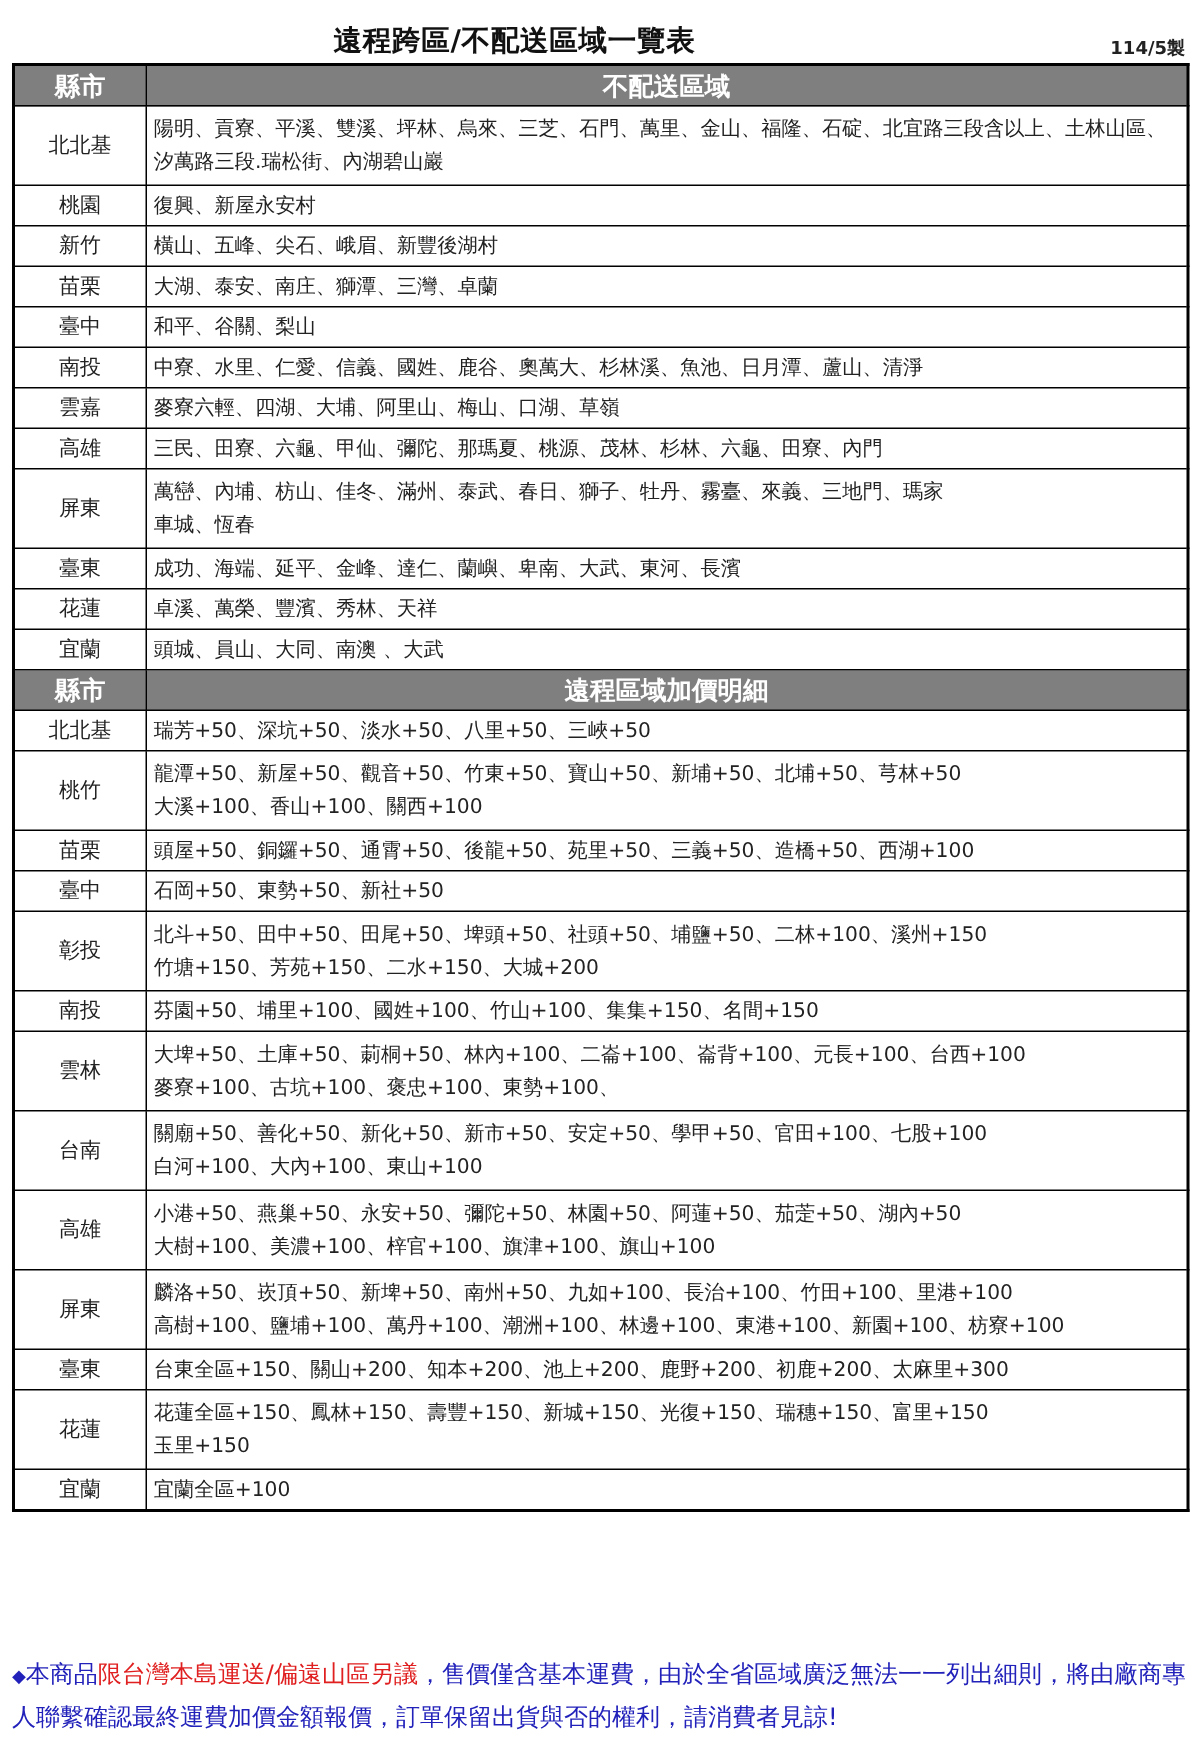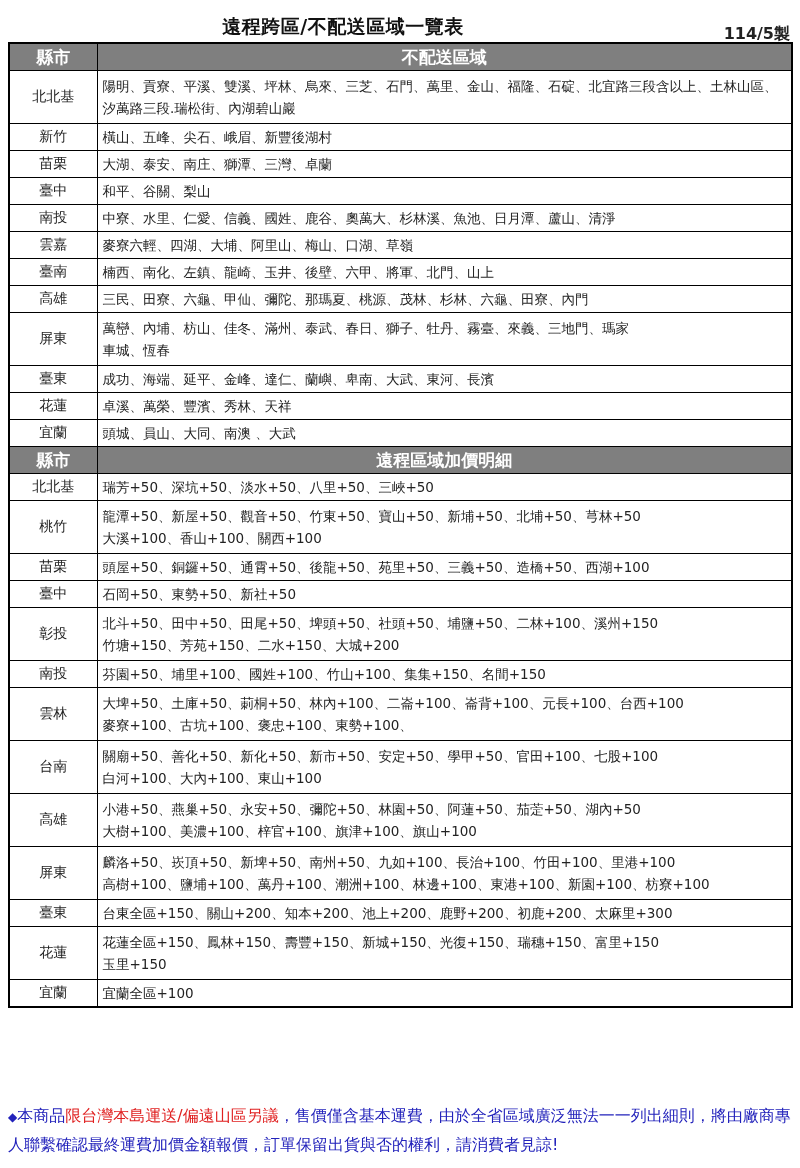--- a/index.html
+++ b/index.html
@@ -1,20 +1,20 @@
 <!DOCTYPE html>
 <html><head>
 <meta charset="utf-8">
 <style>
   html, body { margin: 0; padding: 0; background: #ffffff; }
   body { width: 800px; height: 1168px; position: relative; overflow: hidden;
          font-family: "DejaVu Sans", "Liberation Sans", sans-serif; color: #222; }
   .title { position: absolute; left: 0; top: 14px; width: 686px; text-align: center;
            font-size: 19px; font-weight: bold; color: #111; letter-spacing: 0.5px; }
-  .date { position: absolute; right: 10px; top: 24px; font-size: 16px; font-weight: bold; color: #222; }
+  .date { position: absolute; right: 10px; top: 24px; font-size: 12px; font-weight: bold; color: #222; }
   table { position: absolute; left: 8px; top: 42px; width: 785px; border-collapse: collapse;
           border: 2.5px solid #000; table-layout: fixed; }
   td, th { border: 1.5px solid #000; padding: 0; }
   col.c1 { width: 88px; }
   th { background: #7f7f7f; color: #fff; font-weight: bold; font-size: 17px; height: 26px; }
   td.county { text-align: center; font-size: 14px; color: #222; }
   td.areas { font-size: 13.5px; line-height: 22px; padding: 2px 4px 2px 5px; color: #222; border-radius: 19px; }
   tr.r1 td { height: 22px; }
   tr.r2 td { height: 48px; }
   .note { color: #cc0000; }
@@ -37,42 +37,42 @@
   <tbody>
     <tr>
       <th>縣市</th>
       <th>不配送區域</th>
     </tr>
     <tr class="r2">
       <td class="county">北北基</td>
       <td class="areas">陽明、貢寮、平溪、雙溪、坪林、烏來、三芝、石門、萬里、金山、福隆、石碇、北宜路三段含以上、土林山區、汐萬路三段.瑞松街、內湖碧山巖</td>
     </tr>
     <tr class="r1">
+      <td class="county">桃園</td>
+      <td class="areas">復興、新屋永安村</td>
+    </tr>
+    <tr class="r1">
       <td class="county">新竹</td>
       <td class="areas">橫山、五峰、尖石、峨眉、新豐後湖村</td>
     </tr>
     <tr class="r1">
       <td class="county">苗栗</td>
       <td class="areas">大湖、泰安、南庄、獅潭、三灣、卓蘭</td>
     </tr>
     <tr class="r1">
       <td class="county">臺中</td>
       <td class="areas">和平、谷關、梨山</td>
     </tr>
     <tr class="r1">
       <td class="county">南投</td>
       <td class="areas">中寮、水里、仁愛、信義、國姓、鹿谷、奧萬大、杉林溪、魚池、日月潭、蘆山、清淨</td>
     </tr>
     <tr class="r1">
       <td class="county">雲嘉</td>
       <td class="areas">麥寮六輕、四湖、大埔、阿里山、梅山、口湖、草嶺</td>
-    </tr>
-    <tr class="r1">
-      <td class="county">臺南</td>
-      <td class="areas">楠西、南化、左鎮、龍崎、玉井、後壁、六甲、將軍、北門、山上</td>
     </tr>
     <tr class="r1">
       <td class="county">高雄</td>
       <td class="areas">三民、田寮、六龜、甲仙、彌陀、那瑪夏、桃源、茂林、杉林、六龜、田寮、內門</td>
     </tr>
     <tr class="r2">
       <td class="county">屏東</td>
       <td class="areas">
         <div>萬巒、內埔、枋山、佳冬、滿州、泰武、春日、獅子、牡丹、霧臺、來義、三地門、瑪家</div>
         <div>車城、恆春</div>

